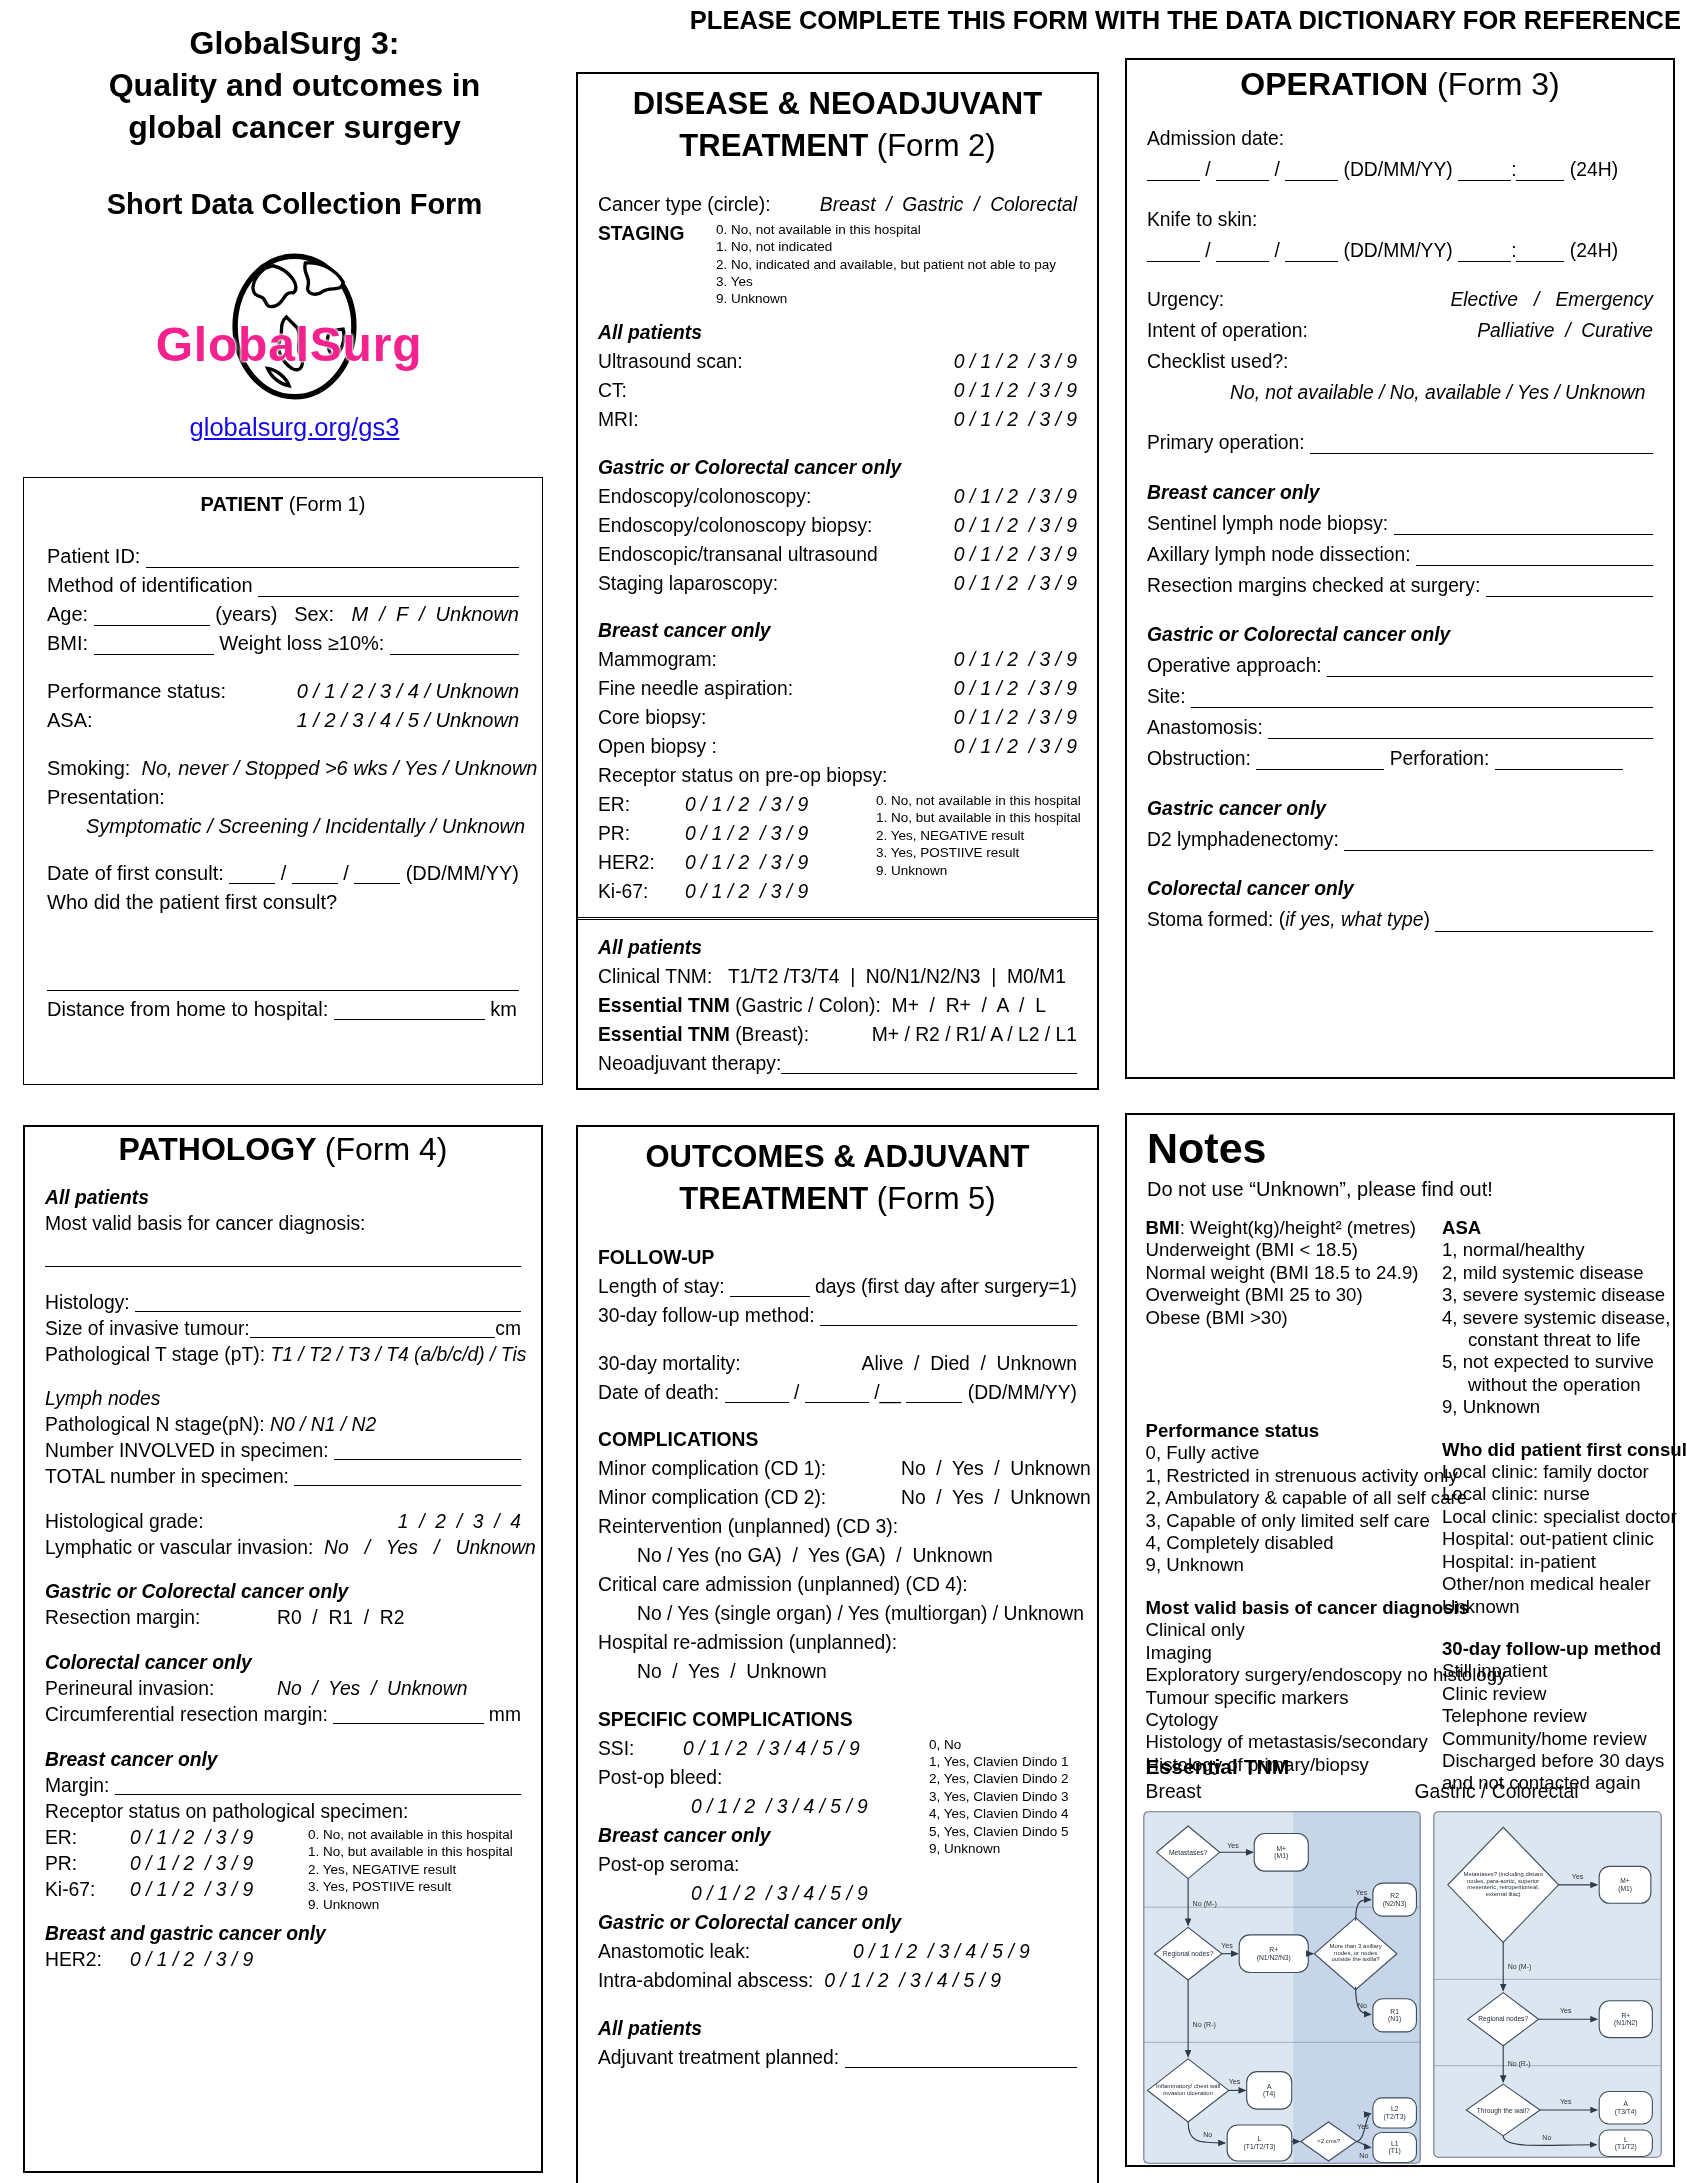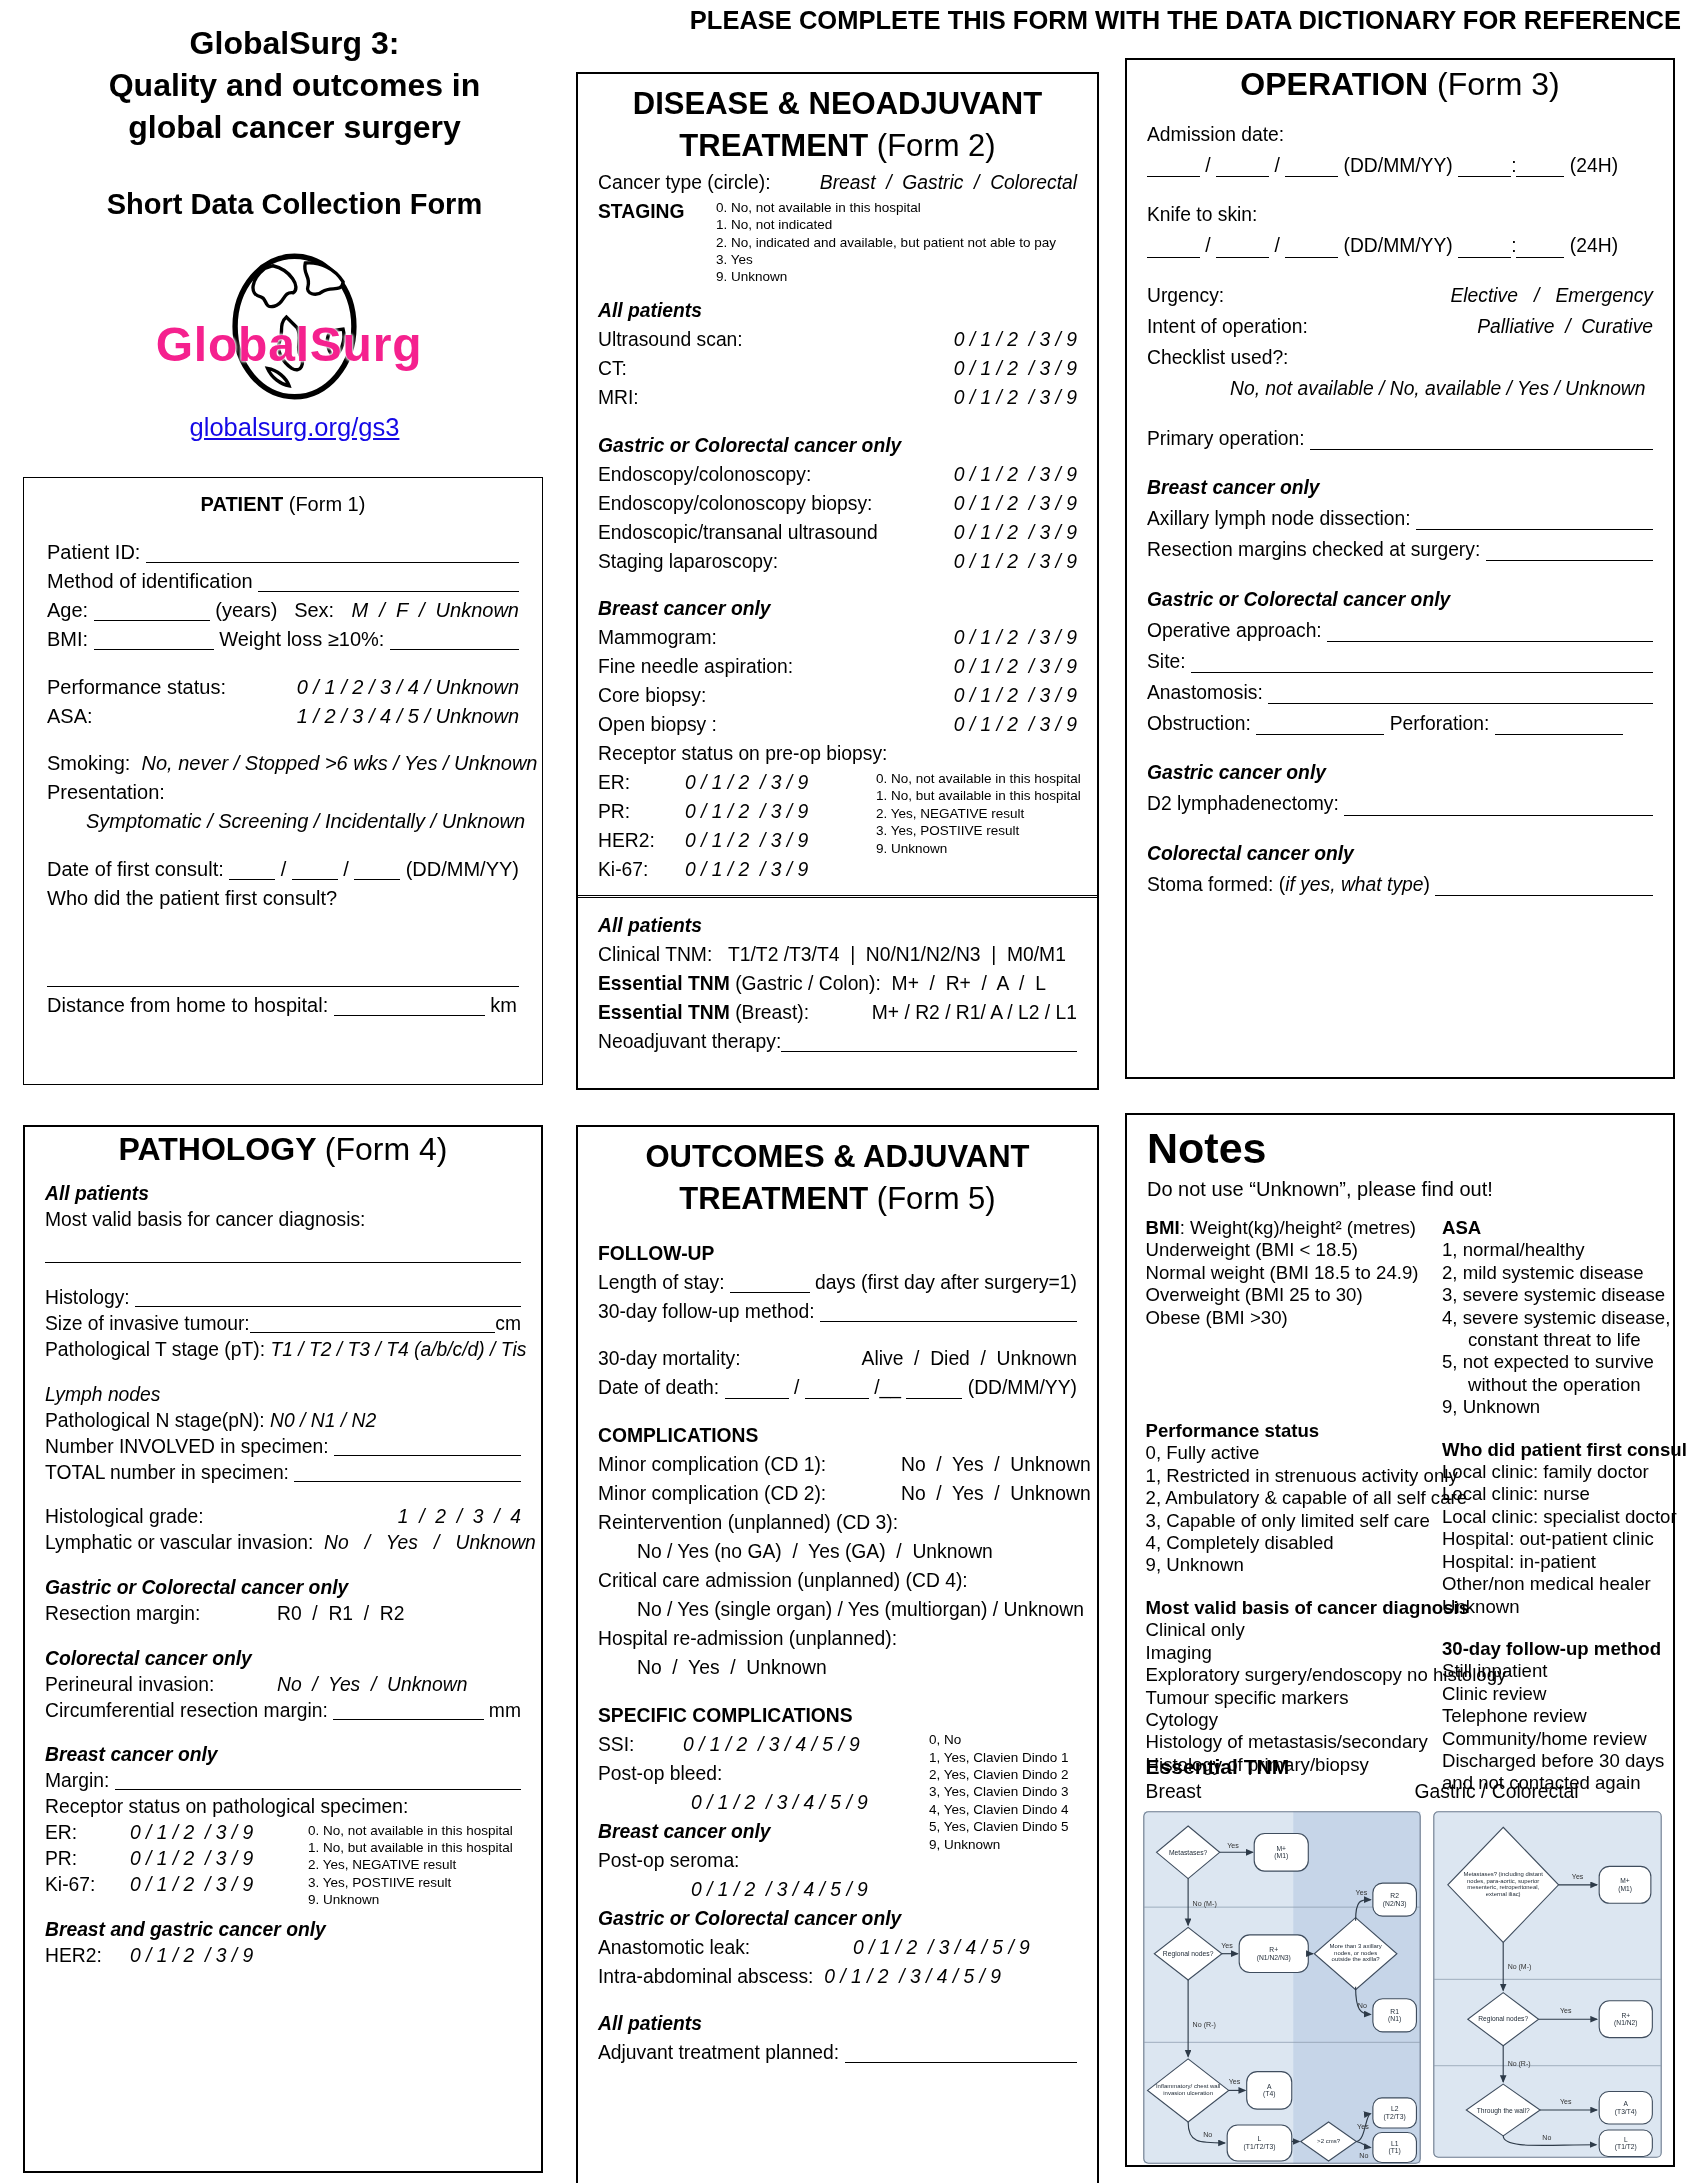--- a/index.html
+++ b/index.html
@@ -23,21 +23,21 @@
   
   .panel{position:absolute; border:2.3px solid #000; background:#fff; padding:9.3px 20px;}
   .panel.patient{border-width:1.5px; padding:12.4px 23px;}
   .titlebox .row{display:flex; justify-content:center; align-items:baseline;
                  font-weight:bold; font-size:32px; line-height:45px; min-height:45px; white-space:pre;}
   .titlebox .sg-t{font-weight:400;}
   .disease .titlebox .row, .outcomes .titlebox .row{font-size:31px; line-height:42px; min-height:42px;}
   .notes-title{font-size:43px; font-weight:bold; line-height:49px;}
   .notes-sub{font-size:20px; margin-top:4.6px;}
   
-  .rows{margin-top:1px;}
+  .rows{margin-top:23px;}
   .row{position:relative; display:flex; align-items:flex-end; font-size:19.3px;
        line-height:29px; min-height:29px; white-space:pre;}
   .patient .row{font-size:20px; line-height:29px; min-height:29px;}
   .operation .row{line-height:31px; min-height:31px;}
   .pathology .row{line-height:26px; min-height:26px;}
   .disease .row{line-height:29px; min-height:29px;}
   .outcomes .row{line-height:29px; min-height:29px;}
   .sg-t{white-space:pre;}
   .sg-b{font-weight:bold; white-space:pre;}
   .sg-i{font-style:italic; white-space:pre;}
@@ -175,20 +175,21 @@
         <div class="row gap"><span class="sg-t">Admission date:</span></div>
         <div class="row"><span class="sg-u" style="width: 53px;"></span><span class="sg-t"> / </span><span class="sg-u" style="width: 53px;"></span><span class="sg-t"> / </span><span class="sg-u" style="width: 53px;"></span><span class="sg-t"> (DD/MM/YY) </span><span class="sg-u" style="width: 53px;"></span><span class="sg-t">:</span><span class="sg-u" style="width: 48px;"></span><span class="sg-t"> (24H)</span></div>
         <div class="row gap"><span class="sg-t">Knife to skin:</span></div>
         <div class="row"><span class="sg-u" style="width: 53px;"></span><span class="sg-t"> / </span><span class="sg-u" style="width: 53px;"></span><span class="sg-t"> / </span><span class="sg-u" style="width: 53px;"></span><span class="sg-t"> (DD/MM/YY) </span><span class="sg-u" style="width: 53px;"></span><span class="sg-t">:</span><span class="sg-u" style="width: 48px;"></span><span class="sg-t"> (24H)</span></div>
         <div class="row gap"><span class="sg-t">Urgency:</span><span class="sg-f"></span><span class="sg-i">Elective   /   Emergency</span></div>
         <div class="row"><span class="sg-t">Intent of operation:</span><span class="sg-f"></span><span class="sg-i">Palliative  /  Curative</span></div>
         <div class="row"><span class="sg-t">Checklist used?:</span></div>
         <div class="row indentC"><span class="sg-i">No, not available / No, available / Yes / Unknown</span></div>
         <div class="row gap"><span class="sg-t">Primary operation: </span><span class="sg-u fill"></span></div>
         <div class="row gap"><span class="sg-bi">Breast cancer only</span></div>
+        <div class="row"><span class="sg-t">Sentinel lymph node biopsy: </span><span class="sg-u fill"></span></div>
         <div class="row"><span class="sg-t">Axillary lymph node dissection: </span><span class="sg-u fill"></span></div>
         <div class="row"><span class="sg-t">Resection margins checked at surgery: </span><span class="sg-u fill"></span></div>
         <div class="row gap"><span class="sg-bi">Gastric or Colorectal cancer only</span></div>
         <div class="row"><span class="sg-t">Operative approach: </span><span class="sg-u fill"></span></div>
         <div class="row"><span class="sg-t">Site: </span><span class="sg-u fill"></span></div>
         <div class="row"><span class="sg-t">Anastomosis: </span><span class="sg-u fill"></span></div>
         <div class="row"><span class="sg-t">Obstruction: </span><span class="sg-u" style="width: 128px;"></span><span class="sg-t"> Perforation: </span><span class="sg-u" style="width: 128px;"></span></div>
         <div class="row gap"><span class="sg-bi">Gastric cancer only</span></div>
         <div class="row"><span class="sg-t">D2 lymphadenectomy: </span><span class="sg-u fill"></span></div>
         <div class="row gap"><span class="sg-bi">Colorectal cancer only</span></div>

